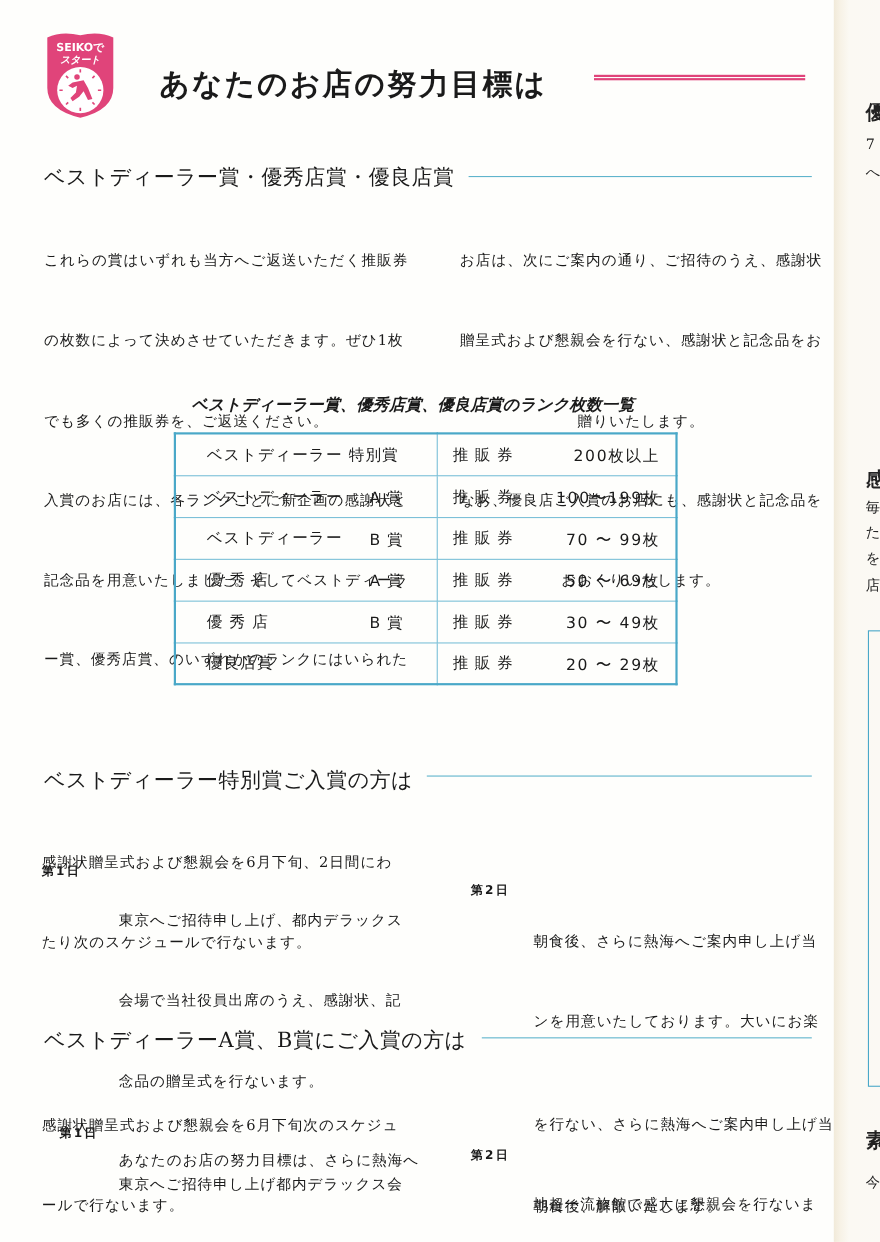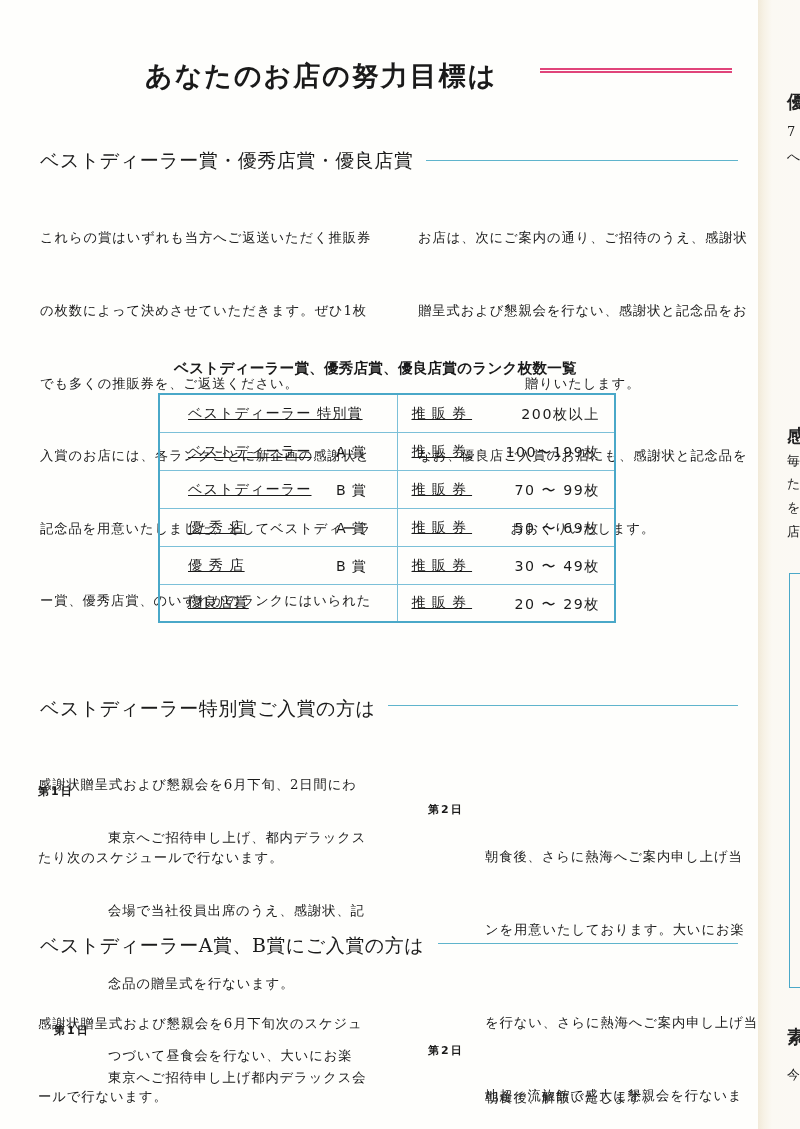--- a/index.html
+++ b/index.html
@@ -19,42 +19,62 @@
   .main-title { position:absolute; left:145px; top:58px; font-size:27px; font-weight:bold; letter-spacing:2px; white-space:nowrap; }
   .pink-rule { position:absolute; left:540px; top:68px; width:192px; height:5px;
                border-top:2px solid #e0447a; border-bottom:2px solid #e0447a; box-sizing:border-box; }
 
   .sec-head { position:absolute; font-size:19px; white-space:nowrap; letter-spacing:0.5px; }
   .blue-rule { position:absolute; height:0; border-top:1.5px solid #5fb4cc; }
 
   .para { position:absolute; font-size:13.3px; line-height:24.2px; letter-spacing:0.9px; white-space:pre; }
   .para div { white-space:nowrap; }
 
-  .tbl-title { position:absolute; left:174px; top:359px; font-family:"DejaVu Sans","Liberation Sans",sans-serif; font-weight:bold; font-size:14.6px; white-space:nowrap; letter-spacing:0.2px; }
+  .tbl-title { position:absolute; left:174px; top:359px; font-family:"DejaVu Sans","Liberation Sans",sans-serif; font-weight:bold; font-size:14.6px; white-space:nowrap; letter-spacing:0.2px;font-style:italic; }
   table.rank { position:absolute; left:158px; top:393px; width:458px; border-collapse:collapse;
-               border:2px solid #4aa8c8; font-family:"DejaVu Sans","Liberation Sans",sans-serif; font-size:14.2px;text-decoration:underline; }
+               border:2px solid #4aa8c8; font-family:"DejaVu Sans","Liberation Sans",sans-serif; font-size:14.2px; }
   table.rank td { border:1px solid #7cc0d8; height:38px; padding:0; }
   table.rank td.c1 { width:238px; padding-left:28px; box-sizing:border-box; position:relative; }
   table.rank td.c2 { padding-left:14px; box-sizing:border-box; position:relative; }
   .c1 .nm { letter-spacing:1px; }
   .c1 .gr { position:absolute; left:176px; top:10px; letter-spacing:6px; }
   .c2 .lb { letter-spacing:6px; }
   .c2 .rg { position:absolute; right:14px; top:10px; letter-spacing:1.5px; }
 
   .day { position:absolute; font-family:"DejaVu Sans","Liberation Sans",sans-serif; font-weight:bold; font-size:11px; letter-spacing:2px; white-space:nowrap; }
 
   .side { position:absolute; left:787px; font-size:13px; color:#222; }
   .side.big { font-size:18px; font-weight:bold; }
   .side-box { position:absolute; left:789px; top:573px; width:30px; height:415px; border:1.5px solid #4aa8c8; box-sizing:border-box; }
 </style>
 </head>
 <body>
 
 <div class="page">
 
+  <div class="logo">
+    <svg width="66" height="80" viewBox="0 0 66 80">
+      <path d="M3,6 Q16,0 33,4 Q50,0 63,6 L63,52 Q63,72 33,79 Q3,72 3,52 Z" fill="#e0447a"></path>
+      <text x="33" y="18" text-anchor="middle" font-family="DejaVu Sans, sans-serif" font-weight="bold" font-size="10" fill="#fff">SEIKOで</text>
+      <text x="33" y="29" text-anchor="middle" font-family="DejaVu Sans, sans-serif" font-weight="bold" font-style="italic" font-size="9" fill="#fff">スタート</text>
+      <circle cx="33" cy="54" r="21" fill="#fff"></circle>
+      <g stroke="#e0447a" stroke-width="1.5">
+        <line x1="33" y1="35" x2="33" y2="38"></line>
+          <line x1="33" y1="70" x2="33" y2="73"></line>
+        <line x1="14" y1="54" x2="17" y2="54"></line>
+          <line x1="49" y1="54" x2="52" y2="54"></line>
+        <line x1="20" y1="41" x2="22" y2="43"></line>
+          <line x1="46" y1="41" x2="44" y2="43"></line>
+        <line x1="20" y1="67" x2="22" y2="65"></line>
+          <line x1="46" y1="67" x2="44" y2="65"></line>
+      </g>
+      <circle cx="30" cy="42" r="2.5" fill="#e0447a"></circle>
+      <path d="M26,47 L36,45 L40,52 L44,62 L40,63 L36,55 L32,60 L26,64 L24,61 L29,56 L30,50 L26,52 L22,50 Z" fill="#e0447a"></path>
+    </svg>
+  </div>
 
   <div class="main-title">あなたのお店の努力目標は</div>
   <div class="pink-rule"></div>
 
   <div class="sec-head" style="left:40px;top:148px;">ベストディーラー賞・優秀店賞・優良店賞</div>
   <div class="blue-rule" style="left:426px;top:160px;width:312px;"></div>
 
   <div class="para" style="left:40px;top:178px;">
     <div>これらの賞はいずれも当方へご返送いただく推販券</div>
     <div>の枚数によって決めさせていただきます。ぜひ1枚</div>
@@ -106,21 +126,21 @@
 
   <div class="para" style="left:38px;top:725px;">
     <div>感謝状贈呈式および懇親会を6月下旬、2日間にわ</div>
     <div>たり次のスケジュールで行ないます。</div>
   </div>
   <div class="day" style="left:38px;top:784px;">第1日</div>
   <div class="para" style="left:108px;top:778px;">
     <div>東京へご招待申し上げ、都内デラックス</div>
     <div>会場で当社役員出席のうえ、感謝状、記</div>
     <div>念品の贈呈式を行ないます。</div>
-    <div>つづいて昼食会を行ない、大いにお楽</div>
+    <div>あなたのお店の努力目標は、さらに熱海へ</div>
   </div>
   <div class="day" style="left:428px;top:802px;">第2日</div>
   <div class="para" style="left:485px;top:797px;">
     <div>朝食後、さらに熱海へご案内申し上げ当</div>
     <div>ンを用意いたしております。大いにお楽</div>
   </div>
 
   <div class="sec-head" style="left:40px;top:933px;text-align:right;">ベストディーラーA賞、B賞にご入賞の方は</div>
   <div class="blue-rule" style="left:438px;top:943px;width:300px;"></div>
 

